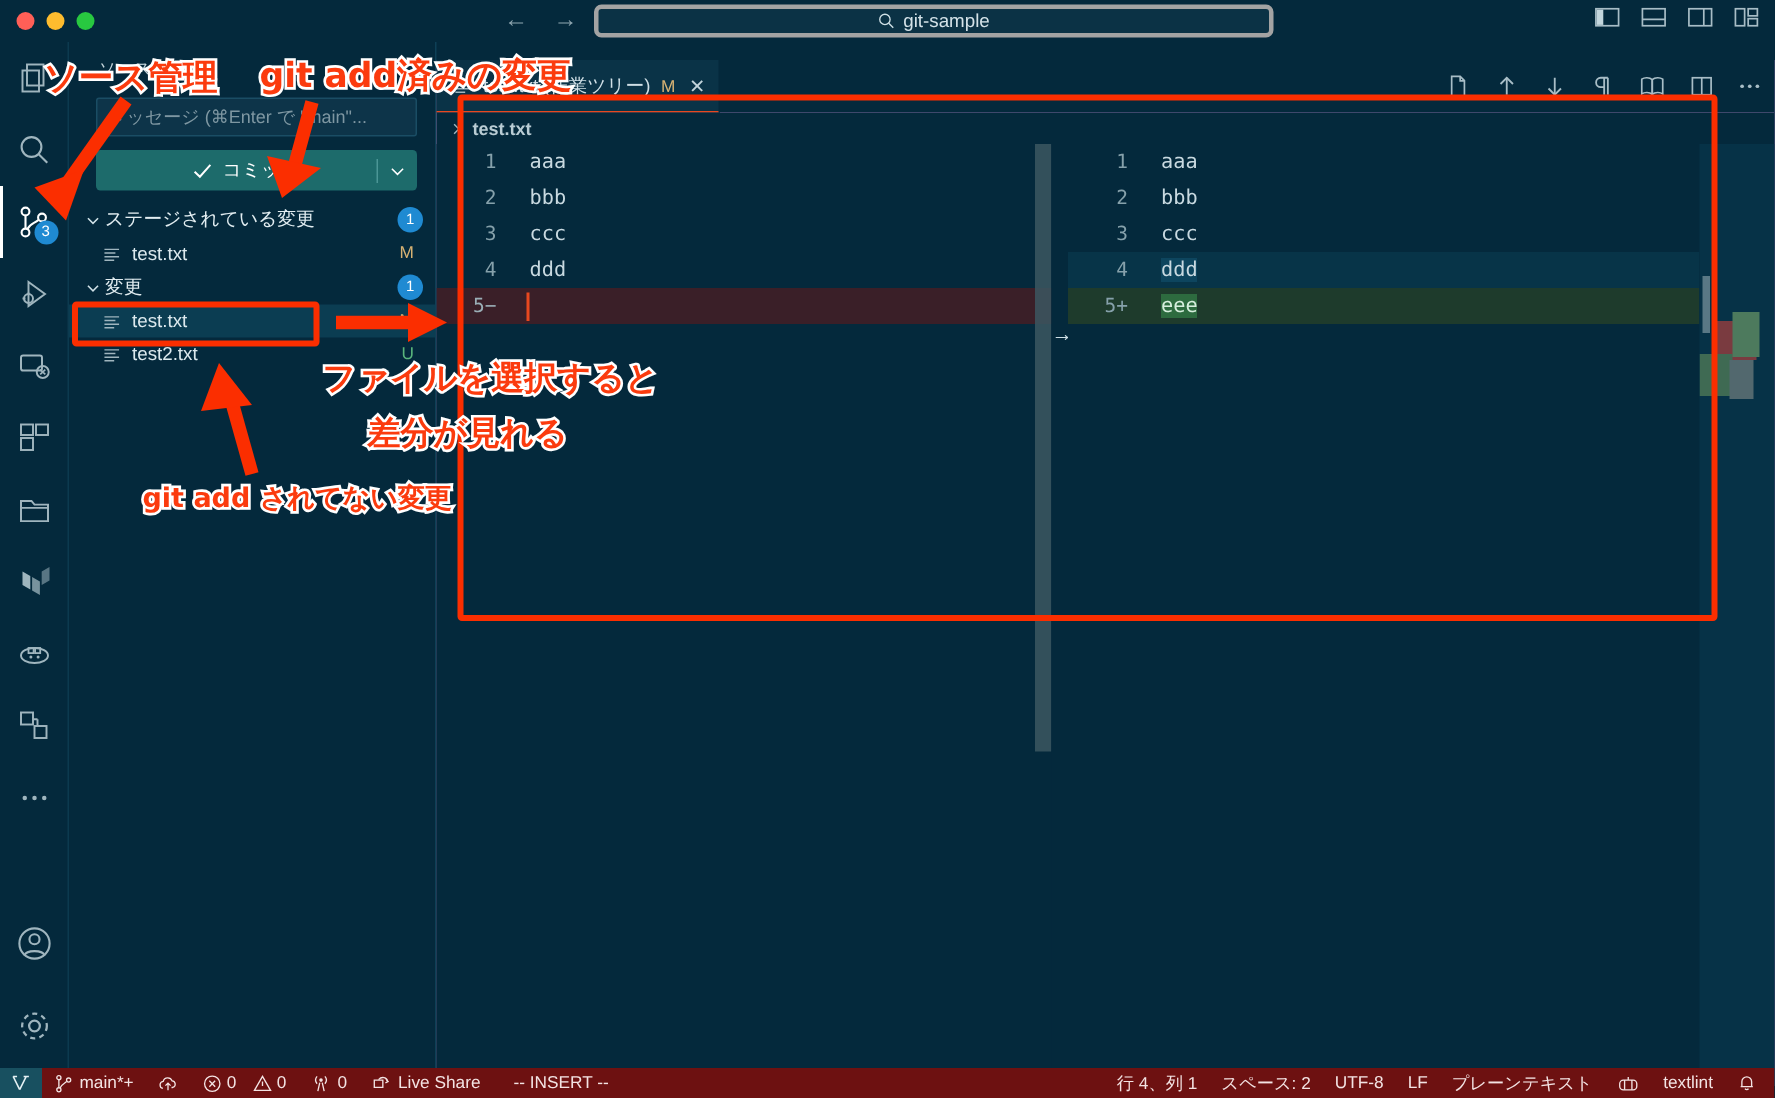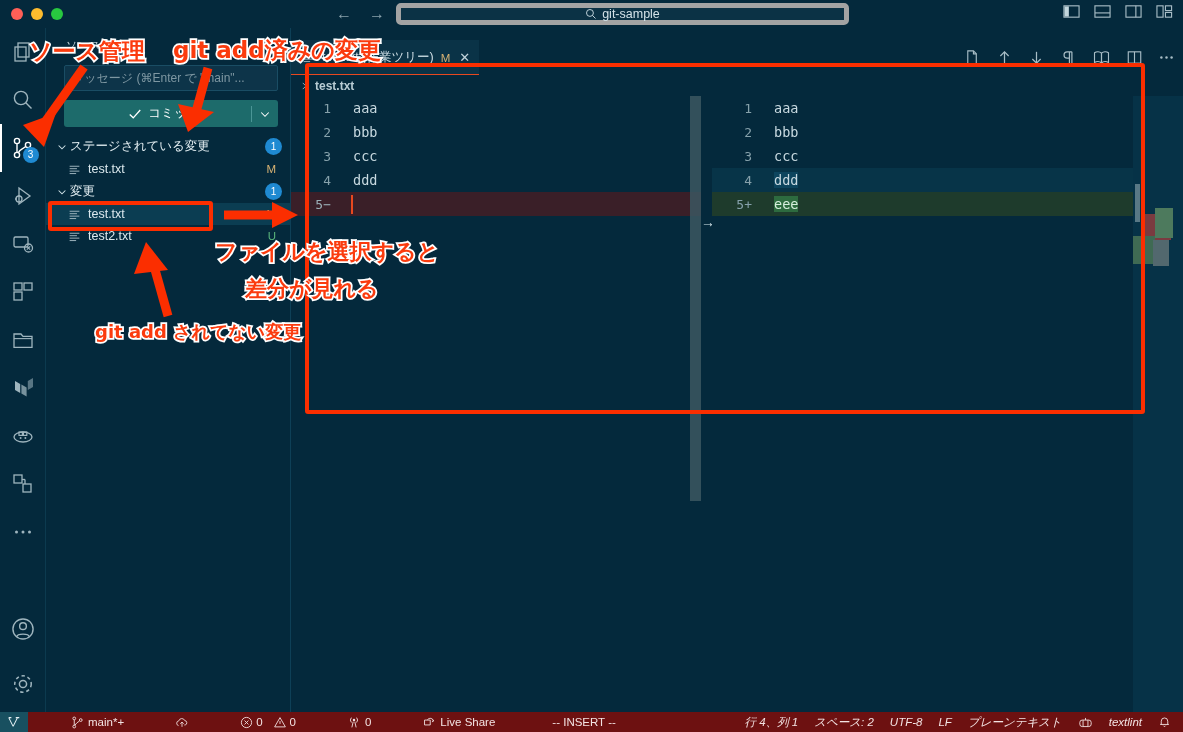--- a/index.html
+++ b/index.html
@@ -22,21 +22,21 @@
   .tl { width: 12px; height: 12px; border-radius: 50%; }
   .tl.red { background: #ff5f57; }
   .tl.yellow { background: #febc2e; }
   .tl.green { background: #28c840; }
 
   .nav-arrows { position: absolute; left: 336px; top: 4px; display: flex; gap: 17px; }
   .nav-arrows span { color: #8ba3ad; font-size: 16px; line-height: 20px; }
 
   .qsearch {
     position: absolute; left: 396px; top: 3px; width: 453px; height: 22px;
-    background: #0b3245; border: 5px solid #a3a3a3; border-radius: 5px;
+    background: #0b3245; border: 3px solid #a3a3a3; border-radius: 5px;
     display: flex; align-items: center; justify-content: center; gap: 5px;
   }
   .qsearch .qtext { color: #d4e2e8; font-size: 12.5px; }
   .qsearch svg { width: 12px; height: 12px; }
 
   .layout-btns { position: absolute; right: 10px; top: 4px; display: flex; gap: 14px; align-items: center; }
   .layout-btns .lb { width: 17px; height: 15px; }
 
   
   .activitybar {
@@ -157,25 +157,25 @@
     background: #3c5760; opacity: .85;
   }
   .gutter-arrow { position: absolute; left: 0; top: 118px; width: 11px; text-align: center; color: #cfe0e6; font-size: 14px; }
 
   .mm-block { position: absolute; }
 
   
   .statusbar {
     position: absolute; left: 0; bottom: 0; width: 1183px; height: 20px;
     background: #6d1111; display: flex; align-items: center;
-    color: #f3e3e3; font-size: 11.5px; gap: 35px;
+    color: #f3e3e3; font-size: 11.5px;
   }
   .sb-vim { width: 28px; height: 20px; background: #185060; display: flex; align-items: center; justify-content: center; }
   .sb-item { display: flex; align-items: center; gap: 4px; padding: 0 8px; height: 20px; white-space: nowrap; }
-  .sb-right { margin-left: auto; display: flex; align-items: center; font-style: italic; }
+  .sb-right { margin-left: auto; display: flex; align-items: center; }
 
   
   .anno {
     position: absolute; color: #fb3b0e; font-weight: bold;
     font-family: "DejaVu Sans", "Liberation Sans", sans-serif;
     white-space: nowrap;
     -webkit-text-stroke: 3.5px #ffffff;
     paint-order: stroke fill;
   }
   .anno-box {

